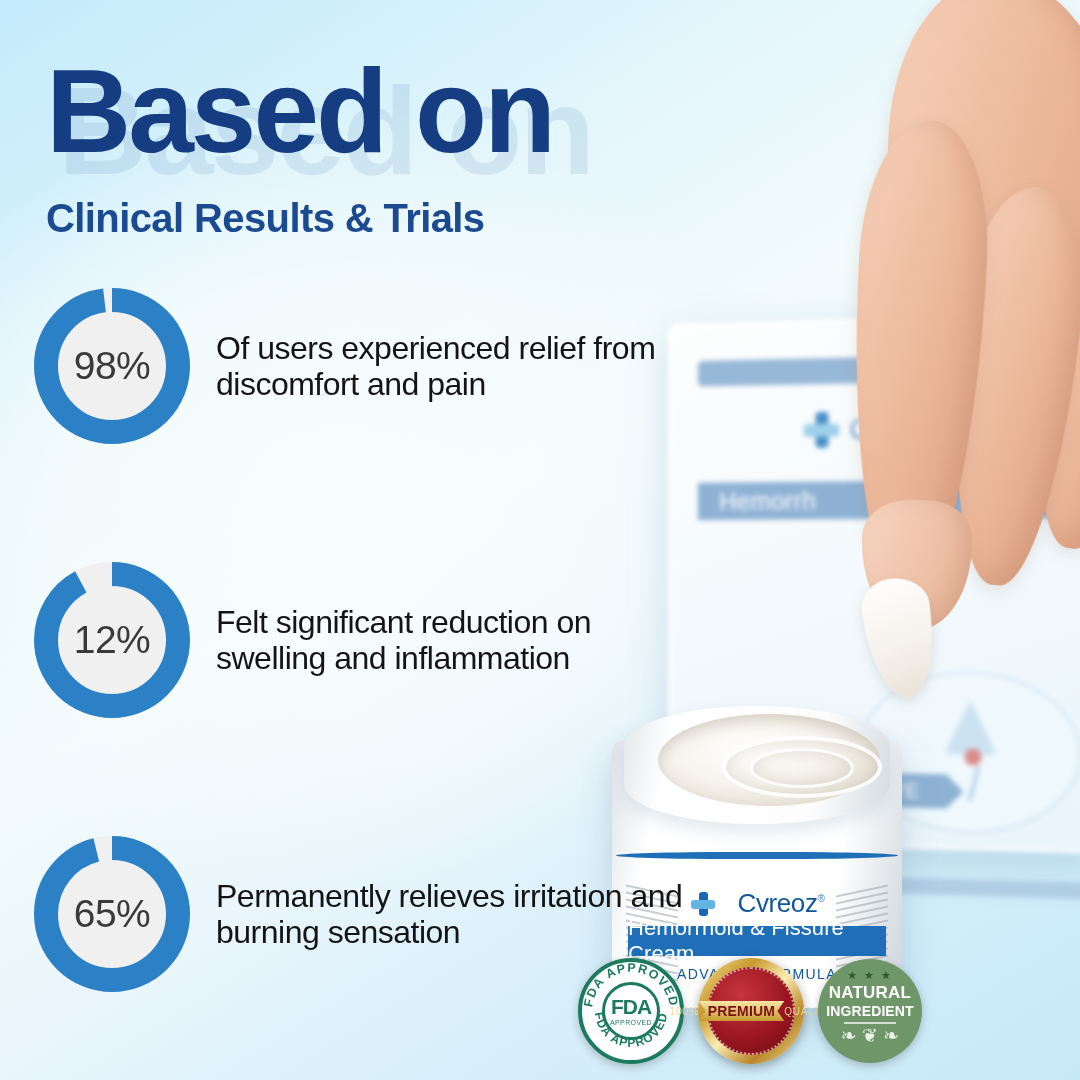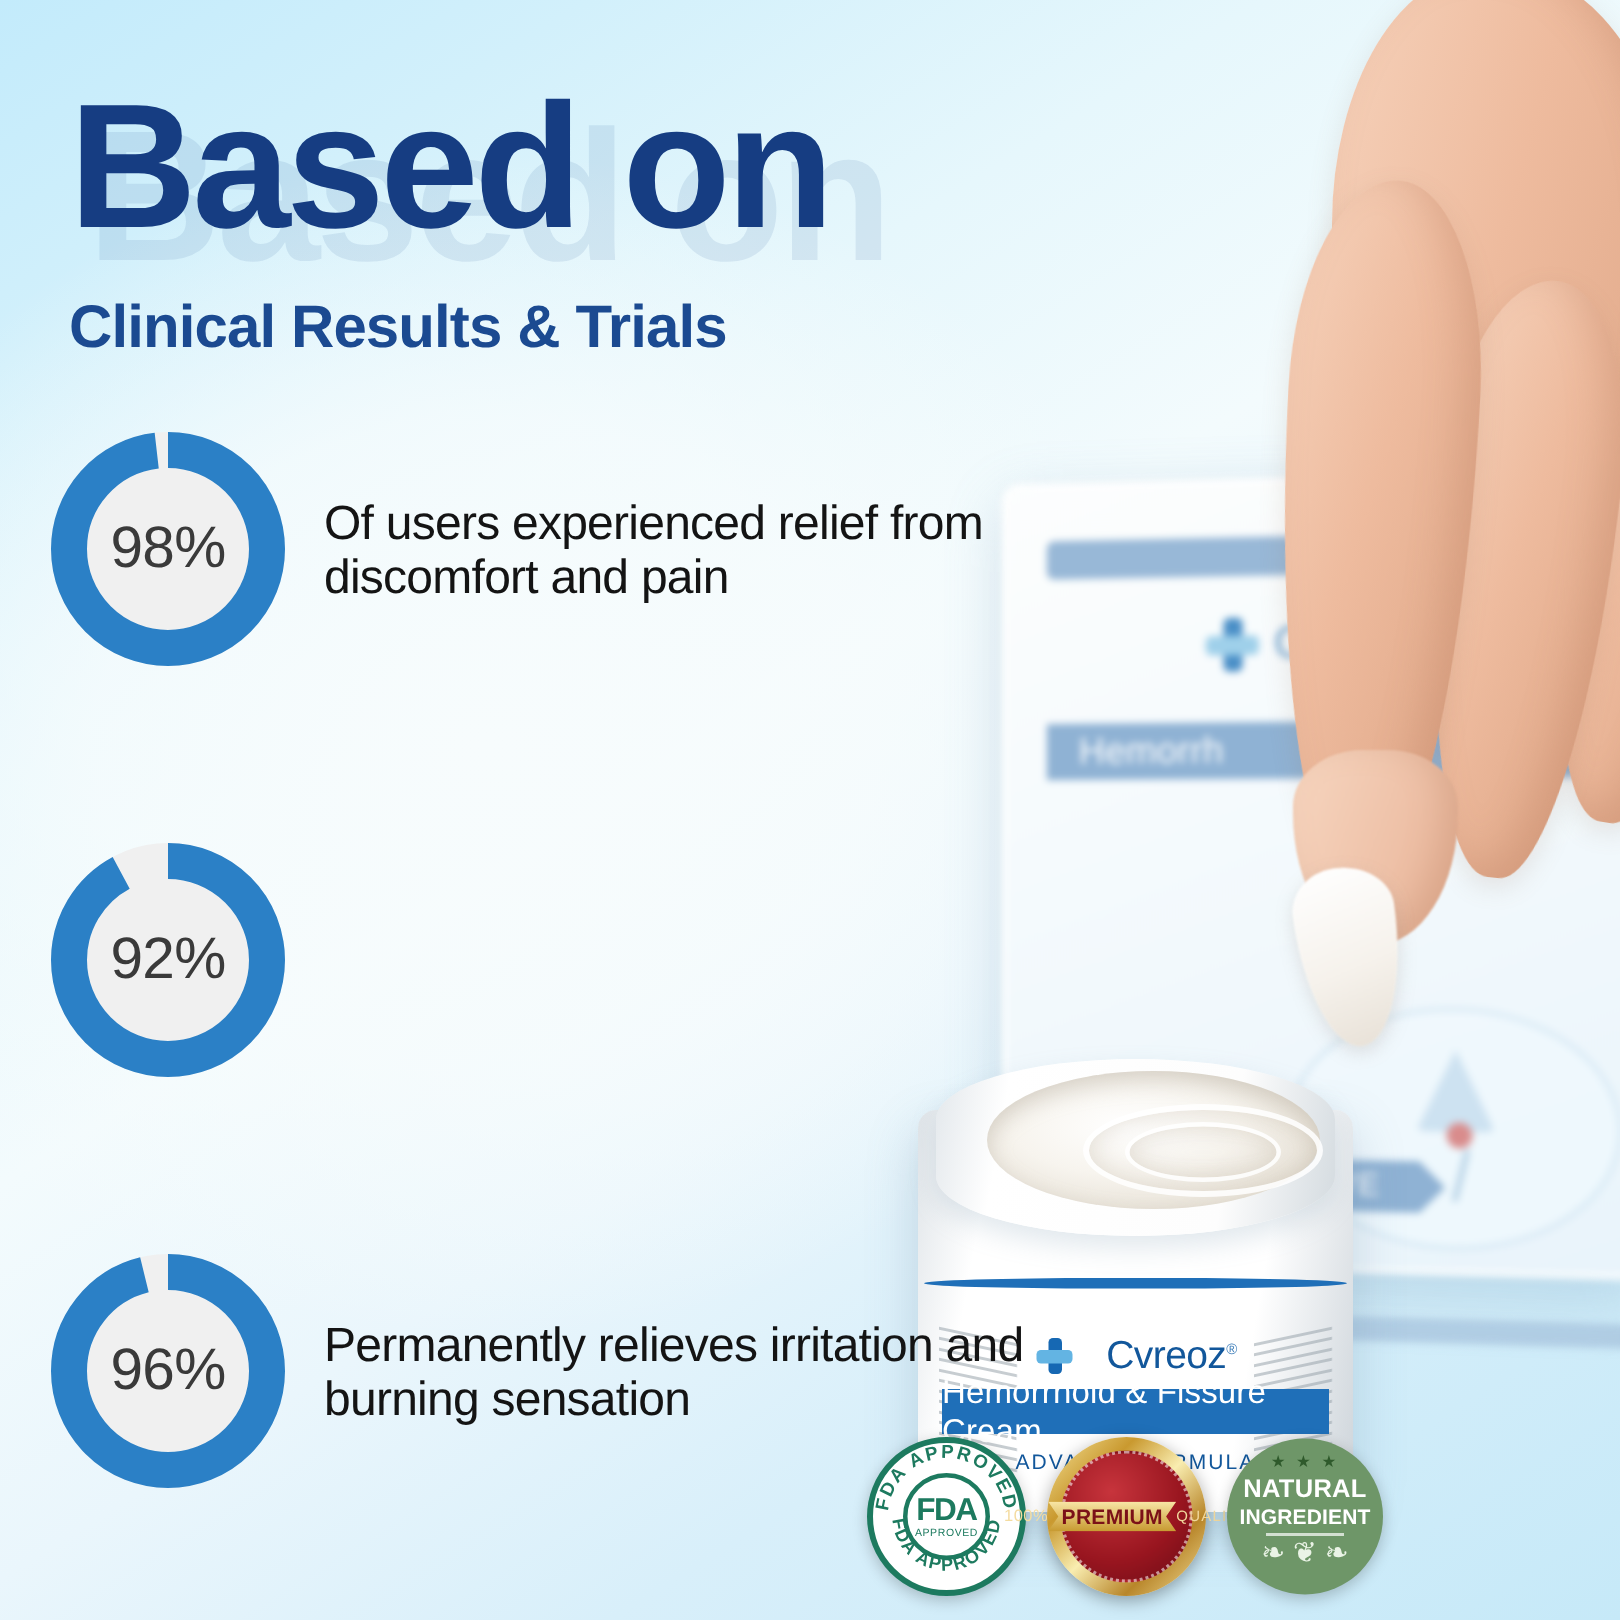--- a/index.html
+++ b/index.html
@@ -421,31 +421,32 @@
       </div>
       <div class="stat-text">Of users experienced relief from discomfort and pain</div>
     </div>
 
     <div class="stat-row r2">
       <div class="donut">
         <svg width="156" height="156" viewBox="0 0 156 156">
           <circle cx="78" cy="78" r="66" fill="#f0f0f0" stroke="#f0f0f0" stroke-width="24"></circle>
           <circle id="arc1" cx="78" cy="78" r="66" fill="none" stroke="#2b80c6" stroke-width="24" stroke-dasharray="381.5150118519445 33.1752184219082" stroke-dashoffset="0"></circle>
         </svg>
-        <div class="donut-center">92%</div>
-      </div>
+        <div class="donut-center">12%</div>
+      </div>
+      <div class="stat-text">Felt significant reduction on swelling and inflammation</div>
     </div>
 
     <div class="stat-row r3">
       <div class="donut">
         <svg width="156" height="156" viewBox="0 0 156 156">
           <circle cx="78" cy="78" r="66" fill="#f0f0f0" stroke="#f0f0f0" stroke-width="24"></circle>
           <circle id="arc2" cx="78" cy="78" r="66" fill="none" stroke="#2b80c6" stroke-width="24" stroke-dasharray="398.1026210628986 16.587609210954124" stroke-dashoffset="0"></circle>
         </svg>
-        <div class="donut-center">96%</div>
+        <div class="donut-center">65%</div>
       </div>
       <div class="stat-text">Permanently relieves irritation and burning sensation</div>
     </div>
 
   </div>
 
   <div class="badges">
 
 
     <div class="badge-fda">

